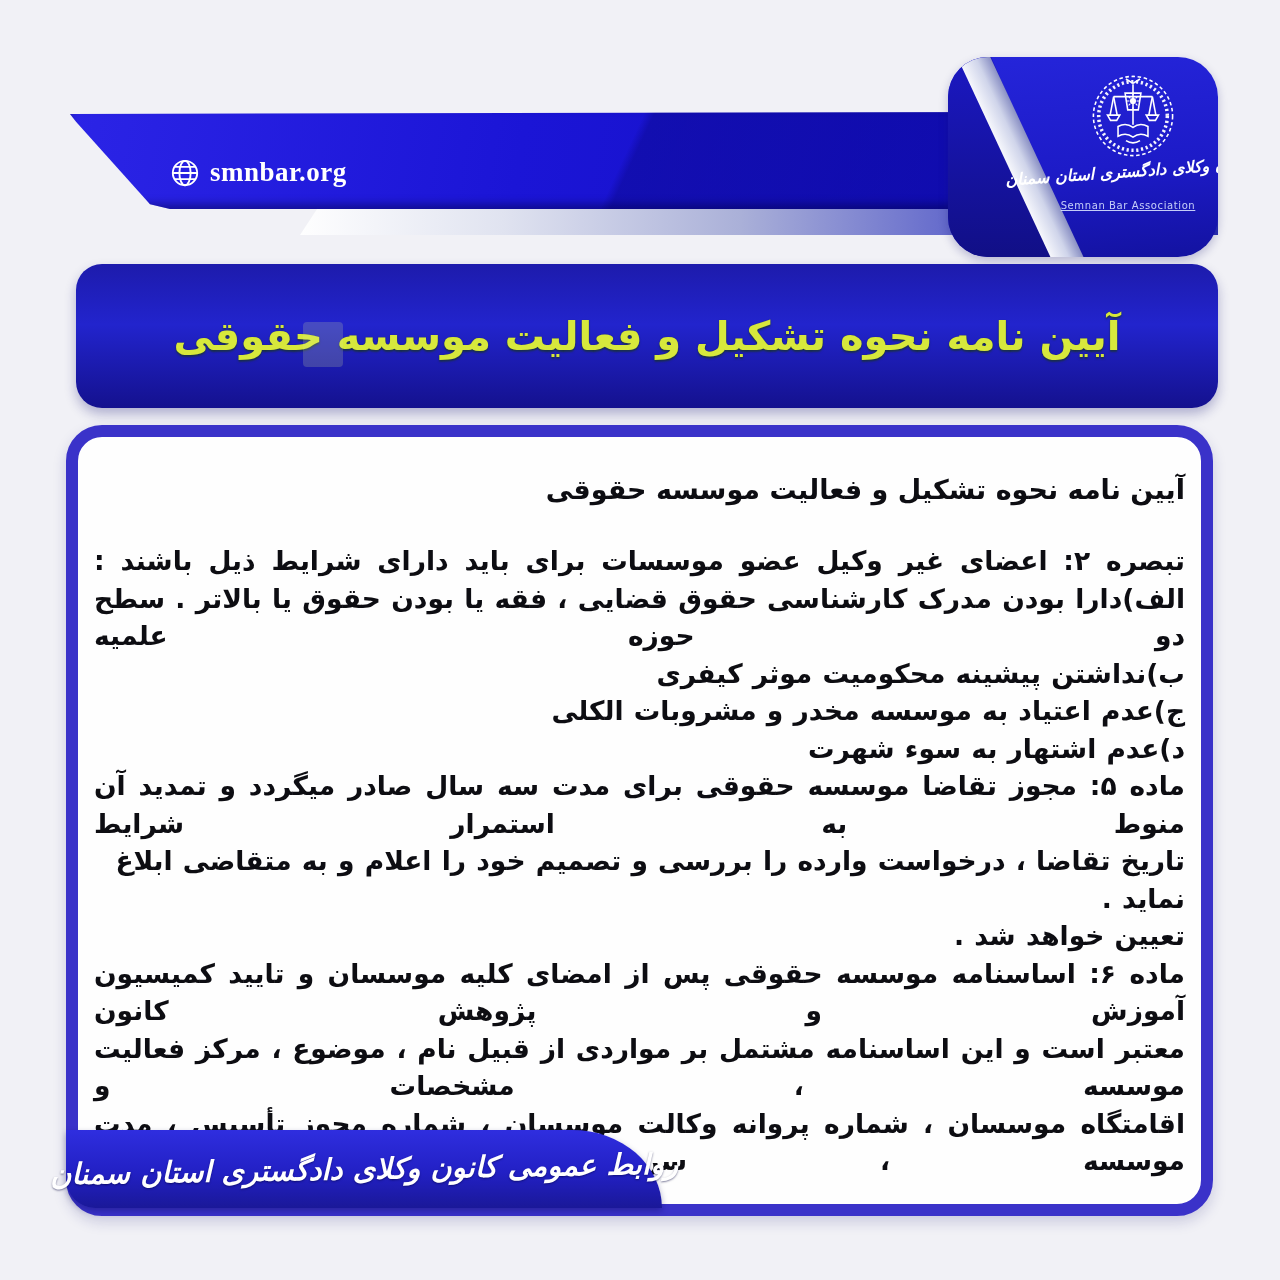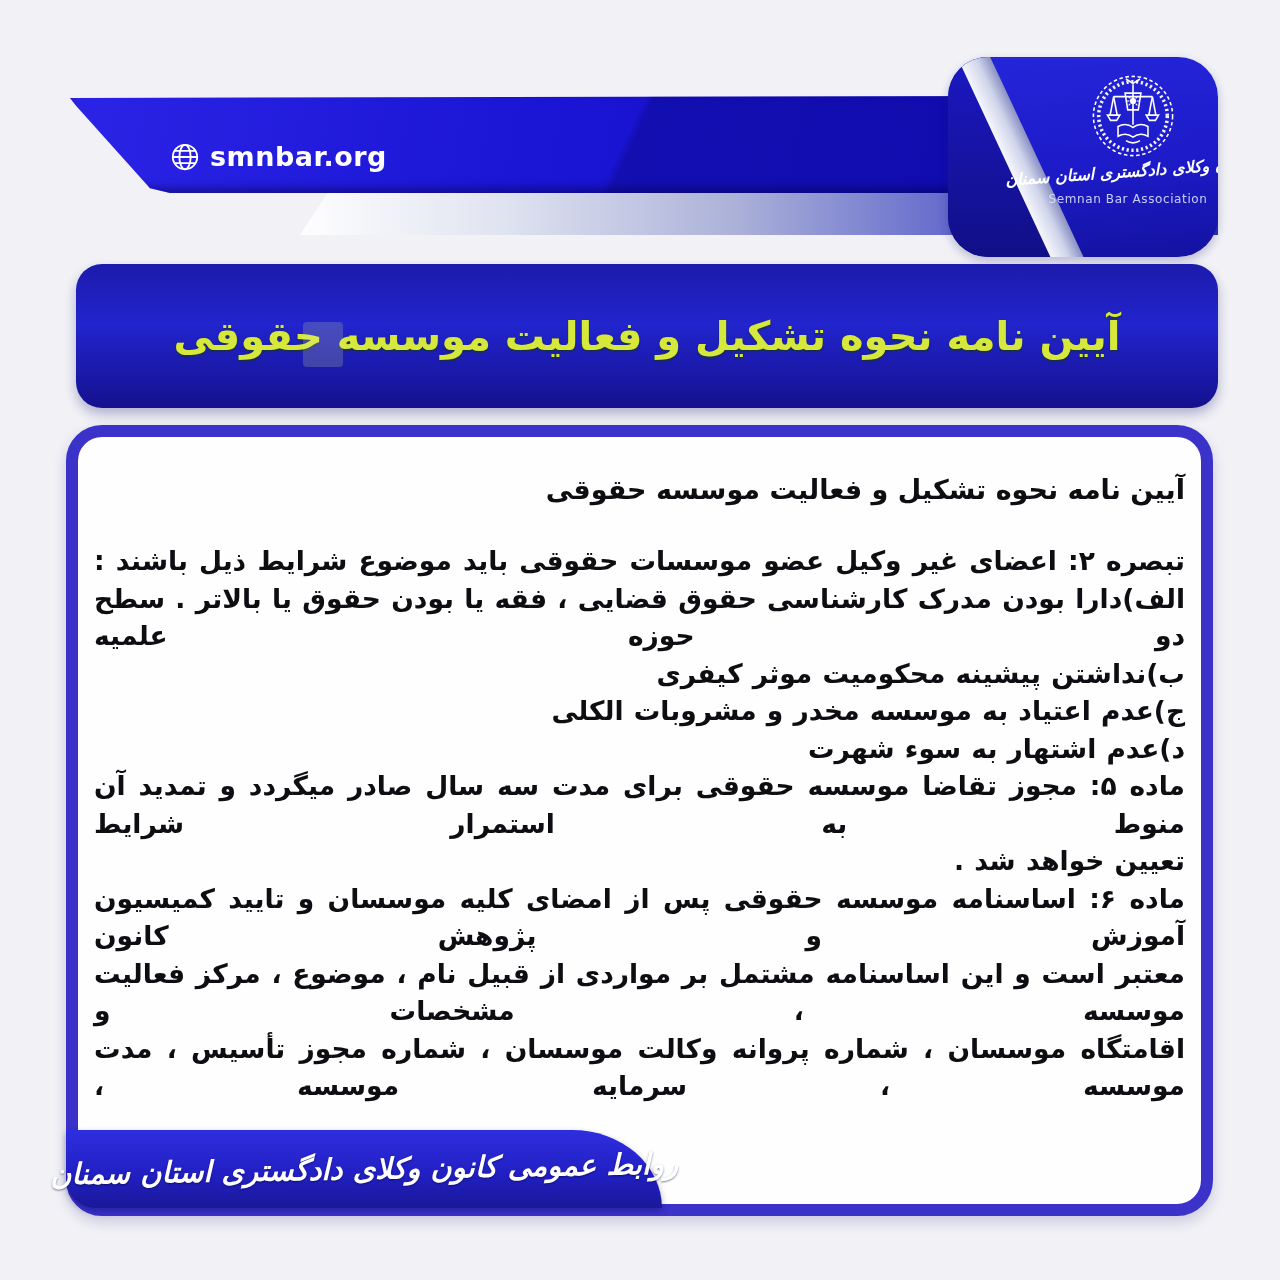--- a/index.html
+++ b/index.html
@@ -10,24 +10,25 @@
   }
   .abs{position:absolute;}
 
   
   .swoosh{
     left:300px;top:193px;width:918px;height:42px;
     background:linear-gradient(to right, rgba(255,255,255,.95) 0%, #e0e3f0 22%, #aab0d8 48%, #5a60ca 74%, #2b2fb2 100%);
     clip-path:polygon(3% 0,100% 0,100% 100%,0 100%);
   }
   .header-banner{
-    left:70px;top:96px;width:1000px;height:97px;
+    left:70px;top:112px;width:1000px;height:97px;
     background:linear-gradient(100deg,#2b24e6 0%,#1b15d6 45%,#120dc0 100%);
     clip-path:polygon(0% 2%,100% 0%,100% 100%,10% 100%,8% 95%,.6% 10%);
     box-shadow:inset 0 -5px 8px rgba(0,0,60,.45);
+    font-family:Liberation Serif, serif;
   }
   .banner-facet{
     position:absolute;left:0;top:0;width:100%;height:100%;
     background:linear-gradient(115deg, rgba(0,0,0,0) 55%, rgba(0,0,90,.28) 56%, rgba(0,0,90,.18) 100%);
   }
   .site-row{position:absolute;left:100px;top:45px;display:flex;align-items:center;gap:10px;}
   .globe{width:30px;height:30px;display:block;}
   .site-url{color:#ffffff;font-size:27px;font-weight:bold;letter-spacing:.5px;}
 
   
@@ -43,21 +44,21 @@
     clip-path:polygon(0 0,16% 0,48% 100%,0 100%);
   }
   .card-stripe{
     position:absolute;left:62px;top:-40px;width:30px;height:300px;
     transform:rotate(-25deg);
     background:linear-gradient(to right, #f6f7fc 0%, #cfd4ea 55%, #8a90c4 100%);
   }
   .emblem-wrap{position:absolute;left:0;top:0;width:100%;height:100%;display:flex;flex-direction:column;align-items:center;}
   .emblem{width:88px;height:88px;margin-top:15px;margin-left:100px;}
   .org-fa{margin-top:2px;margin-left:90px;color:#ffffff;font-size:16px;font-weight:bold;font-style:italic;white-space:nowrap;transform:rotate(-4deg);}
-  .org-en{margin-top:11px;margin-left:90px;color:rgba(215,225,255,.9);font-size:12px;letter-spacing:.6px;}
+  .org-en{margin-top:19px;margin-left:90px;color:rgba(215,225,255,.9);font-size:10px;letter-spacing:.6px;text-decoration:underline;}
 
   
   .title-banner{
     left:76px;top:264px;width:1142px;height:144px;border-radius:26px;
     background:linear-gradient(180deg,#1d1bac 0%,#2224cd 42%,#14118e 100%);
     display:flex;align-items:center;justify-content:center;
     box-shadow:0 6px 12px rgba(25,25,120,.3);
   }
   .title-text{
     color:#d7e83c;font-size:40px;font-weight:bold;direction:rtl;
@@ -162,26 +163,27 @@
 
 <div class="abs title-banner">
   <div class="title-text">آیین نامه نحوه تشکیل و فعالیت موسسه حقوقی</div>
 </div>
 <div class="abs title-artifact"></div>
 
 <div class="abs content-box">
   <div class="doc-text">
     <div class="doc-heading">آیین نامه نحوه تشکیل و فعالیت موسسه حقوقی</div>
     <div class="doc-gap"></div>
-    <div class="line fill">تبصره ۲:  اعضای غیر وکیل عضو موسسات حقوقی باید موضوع شرایط ذیل باشند :</div>
+    <div class="line fill">تبصره ۲:  اعضای غیر وکیل عضو موسسات برای باید دارای شرایط ذیل باشند :</div>
     <div class="line fill">الف)دارا بودن  مدرک کارشناسی حقوق قضایی ، فقه یا بودن حقوق یا بالاتر . سطح دو حوزه علمیه</div>
     <div class="line end">ب)نداشتن پیشینه محکومیت موثر کیفری</div>
     <div class="line end">ج)عدم اعتیاد به موسسه مخدر و مشروبات الکلی</div>
     <div class="line end">د)عدم اشتهار به سوء شهرت</div>
     <div class="line fill">ماده ۵: مجوز تقاضا موسسه حقوقی برای مدت سه سال صادر میگردد و تمدید آن منوط به استمرار شرایط</div>
+    <div class="line end">تاریخ تقاضا ، درخواست وارده را بررسی و تصمیم خود را  اعلام و به متقاضی ابلاغ نماید .</div>
     <div class="line end">تعیین خواهد شد .</div>
     <div class="line fill">ماده ۶: اساسنامه موسسه حقوقی پس از امضای کلیه موسسان و تایید کمیسیون آموزش و پژوهش کانون</div>
     <div class="line fill">معتبر است و  این اساسنامه مشتمل بر مواردی از قبیل نام ، موضوع ، مرکز فعالیت موسسه ، مشخصات و</div>
     <div class="line fill">اقامتگاه موسسان ، شماره پروانه وکالت موسسان ، شماره مجوز تأسیس ، مدت موسسه ، سرمایه موسسه ،</div>
 
   </div>
 </div>
 
 <div class="abs footer-ribbon">
   <div class="ribbon-text">روابط عمومی کانون وکلای دادگستری استان سمنان</div>

